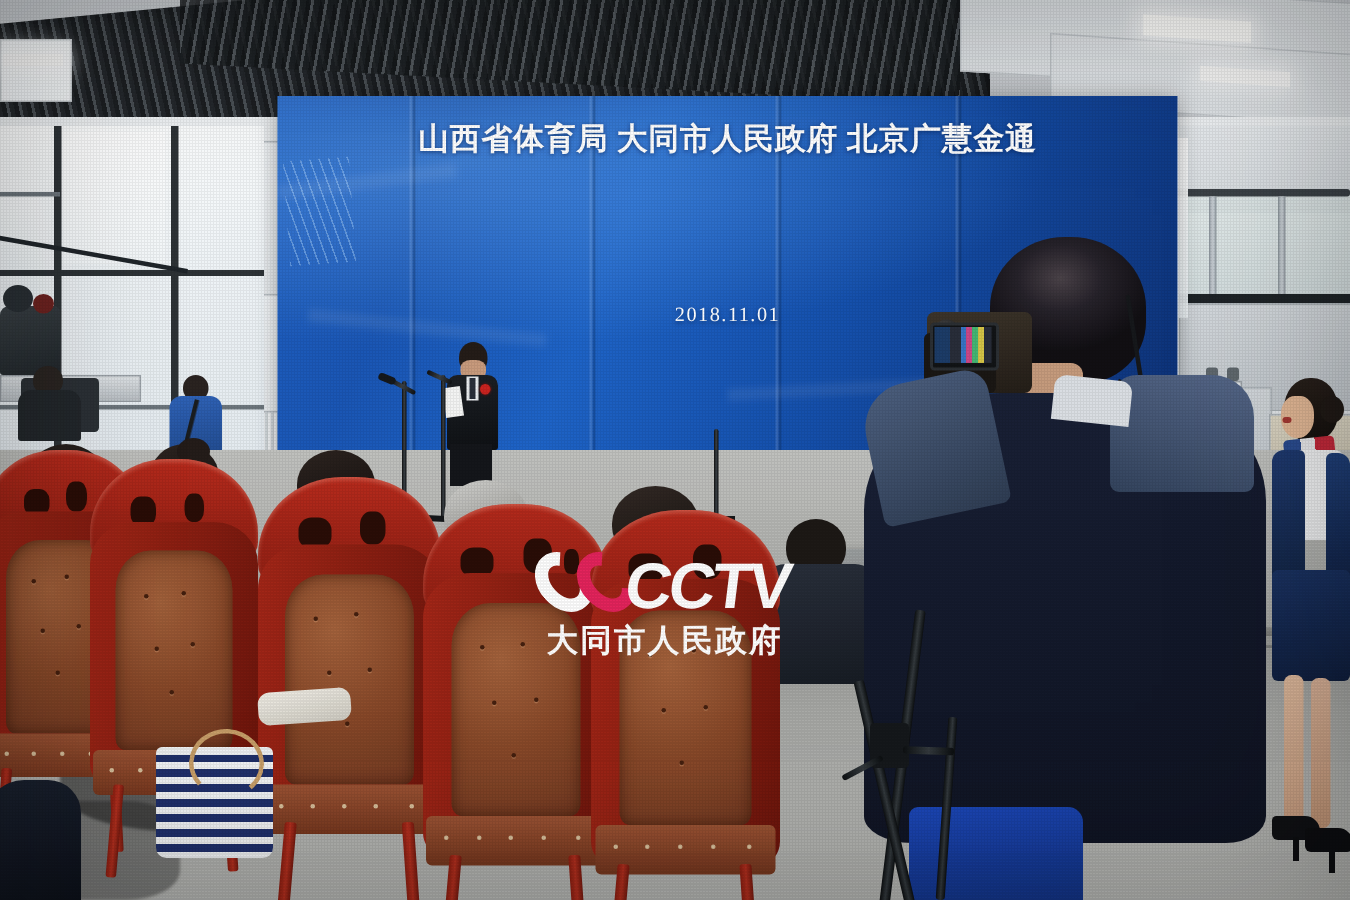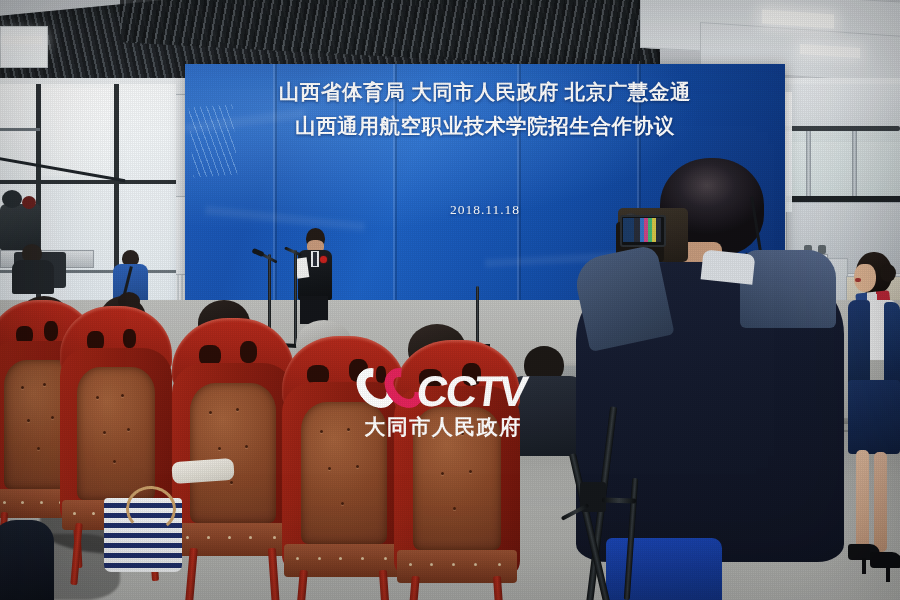--- a/index.html
+++ b/index.html
@@ -256,22 +256,21 @@
     <div class="fold d" style="left:210px;"></div>
     <div class="fold" style="left:332px;"></div>
     <div class="fold d" style="left:334px;"></div>
     <div class="fold" style="left:452px;"></div>
     <div class="fold d" style="left:454px;"></div>
     <div class="wrinkle" style="left:0;top:52px;width:120px;height:10px;transform:rotate(-7deg);"></div>
     <div class="wrinkle" style="left:20px;top:150px;width:160px;height:9px;transform:rotate(6deg);"></div>
     <div class="wrinkle" style="left:300px;top:190px;width:200px;height:8px;transform:rotate(-3deg);"></div>
 
     <div class="bn-txt" id="bn-line1">山西省体育局 大同市人民政府 北京广慧金通</div>
-    <div class="bn-txt" id="bn-line2">山西通用航空职业技术学院招生合作协议</div>
-    <div class="bn-txt" id="bn-date">2018.11.18</div>
+    <div class="bn-txt" id="bn-date">2018.11.01</div>
   </div>
 
   <div id="stage" class="abs"></div>
   <div id="stage-edge" class="abs"></div>
   <div id="floor" class="abs">
     <div class="floor-seam" style="left:0;top:6px;width:900px;height:2px;"></div>
     <div class="floor-dark" style="left:40px;top:60px;width:190px;height:70px;border-radius:40%;"></div>
     <div class="floor-dark" style="left:0px;top:110px;width:120px;height:66px;border-radius:30%;opacity:.7;"></div>
   </div>
 

